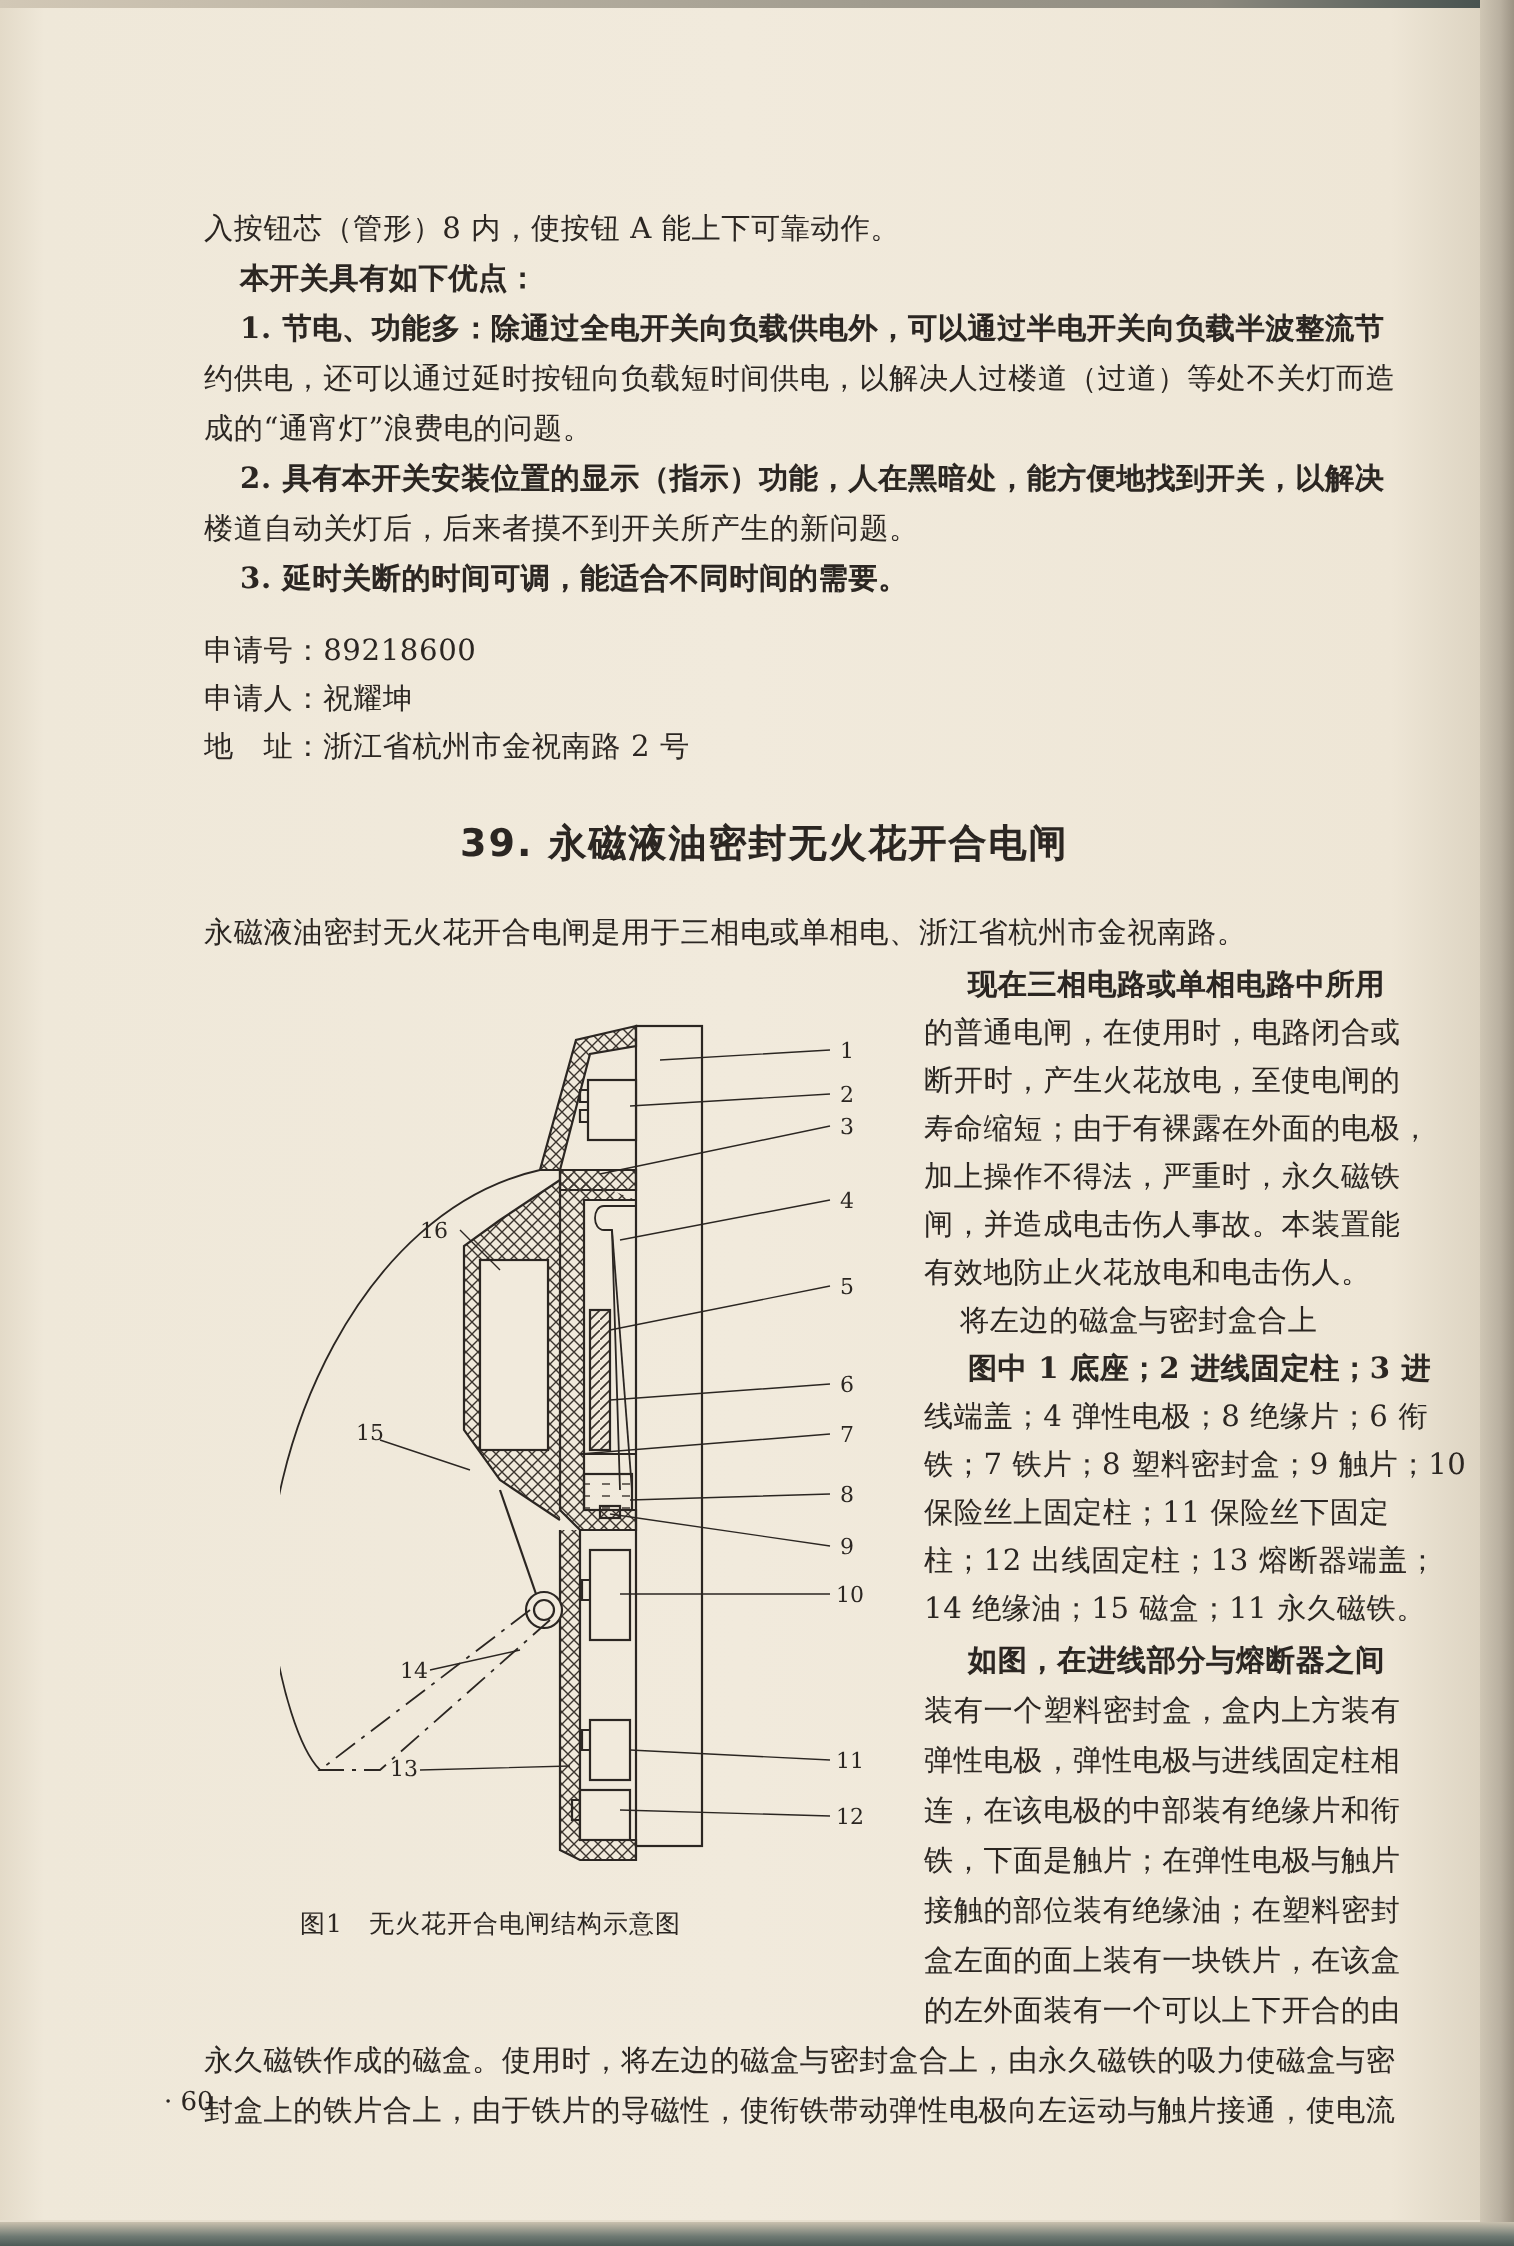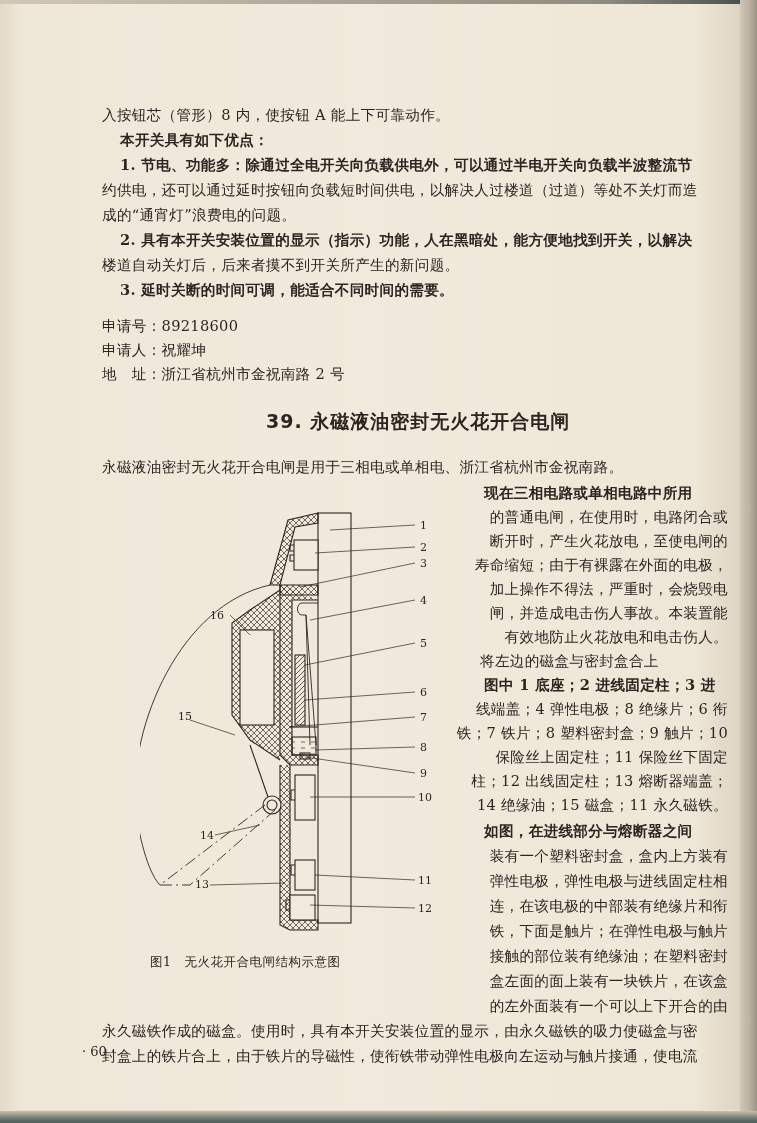--- a/index.html
+++ b/index.html
@@ -24,25 +24,25 @@
   .top-shadow {
     position:absolute; left:0; top:0; width:757px; height:4px;
     background:linear-gradient(90deg,#d2c8b6,#8d8a7f 80%,#3f4c4a);
   }
   .line {
     position:absolute; font-size:14.6px; line-height:20px; white-space:nowrap;
     letter-spacing:0.3px;
   }
   .full { left:102px; width:624px; }
   .indent { left:120px;font-weight:bold; }
-  .right-col { left:440px; width:288px;text-align:right; }
+  .right-col { left:462px; width:288px; }
   .right-indent { left:484px;font-weight:bold; }
   .title {
     position:absolute; left:230px; top:409px; font-size:19px; font-weight:bold;
-    font-family:"DejaVu Sans","Liberation Sans",sans-serif; letter-spacing:1px;margin-left:36px;
+    font-family:"DejaVu Sans","Liberation Sans",sans-serif; letter-spacing:1px;
   }
   .caption {
     position:absolute; left:150px; top:954px; font-size:12.5px; letter-spacing:0.5px;
   }
   .page-num {
     position:absolute; left:82px; top:1044px; font-size:13px;text-align:center;
   }
   .diagram { position:absolute; left:140px; top:505px; }
   .label-num { font-family:"DejaVu Serif",serif; font-size:11px; fill:#2b2622; }
 </style>
@@ -74,40 +74,40 @@
 </div>
 
 <div class="title">39. 永磁液油密封无火花开合电闸</div>
 
 <div class="line" style="top:457px;left:102px">永磁液油密封无火花开合电闸是用于三相电或单相电、浙江省杭州市金祝南路。</div>
 
 <div class="line right-indent" style="top:483px">现在三相电路或单相电路中所用</div>
 <div class="line right-col" style="top:507px">的普通电闸，在使用时，电路闭合或</div>
 <div class="line right-col" style="top:531px">断开时，产生火花放电，至使电闸的</div>
 <div class="line right-col" style="top:555px">寿命缩短；由于有裸露在外面的电极，</div>
-<div class="line right-col" style="top:579px">加上操作不得法，严重时，会烧毁电</div>
+<div class="line right-col" style="top:579px">加上操作不得法，严重时，永久磁铁</div>
 <div class="line right-col" style="top:603px">闸，并造成电击伤人事故。本装置能</div>
 <div class="line right-col" style="top:627px">有效地防止火花放电和电击伤人。</div>
 <div class="line" style="top:651px;left:480px">将左边的磁盒与密封盒合上</div>
 <div class="line right-indent" style="top:675px">图中 1 底座；2 进线固定柱；3 进</div>
 <div class="line right-col" style="top:699px">线端盖；4 弹性电极；8 绝缘片；6 衔</div>
 <div class="line right-col" style="top:723px">铁；7 铁片；8 塑料密封盒；9 触片；10</div>
 <div class="line right-col" style="top:747px">保险丝上固定柱；11 保险丝下固定</div>
 <div class="line right-col" style="top:771px">柱；12 出线固定柱；13 熔断器端盖；</div>
 <div class="line right-col" style="top:795px">14 绝缘油；15 磁盒；11 永久磁铁。</div>
 <div class="line right-indent" style="top:821px">如图，在进线部分与熔断器之间</div>
 <div class="line right-col" style="top:846px">装有一个塑料密封盒，盒内上方装有</div>
 <div class="line right-col" style="top:871px">弹性电极，弹性电极与进线固定柱相</div>
 <div class="line right-col" style="top:896px">连，在该电极的中部装有绝缘片和衔</div>
 <div class="line right-col" style="top:921px">铁，下面是触片；在弹性电极与触片</div>
 <div class="line right-col" style="top:946px">接触的部位装有绝缘油；在塑料密封</div>
 <div class="line right-col" style="top:971px">盒左面的面上装有一块铁片，在该盒</div>
 <div class="line right-col" style="top:996px">的左外面装有一个可以上下开合的由</div>
 
-<div class="line full" style="top:1021px">永久磁铁作成的磁盒。使用时，具有本开关安装位置的显示，由永久磁铁的吸力使磁盒与密</div>
+<div class="line full" style="top:1021px">永久磁铁作成的磁盒。使用时，将左边的磁盒与密封盒合上，由永久磁铁的吸力使磁盒与密</div>
 <div class="line full" style="top:1046px">封盒上的铁片合上，由于铁片的导磁性，使衔铁带动弹性电极向左运动与触片接通，使电流</div>
 
 <svg class="diagram" width="300" height="445" viewBox="0 0 300 445">
   <defs>
     <pattern id="xh" width="6" height="6" patternUnits="userSpaceOnUse">
       <path d="M0,0 L6,6 M6,0 L0,6" stroke="#3a332d" stroke-width="0.7"></path>
     </pattern>
     <pattern id="diag" width="5" height="5" patternUnits="userSpaceOnUse">
       <path d="M0,5 L5,0" stroke="#3a332d" stroke-width="0.8"></path>
     </pattern>

